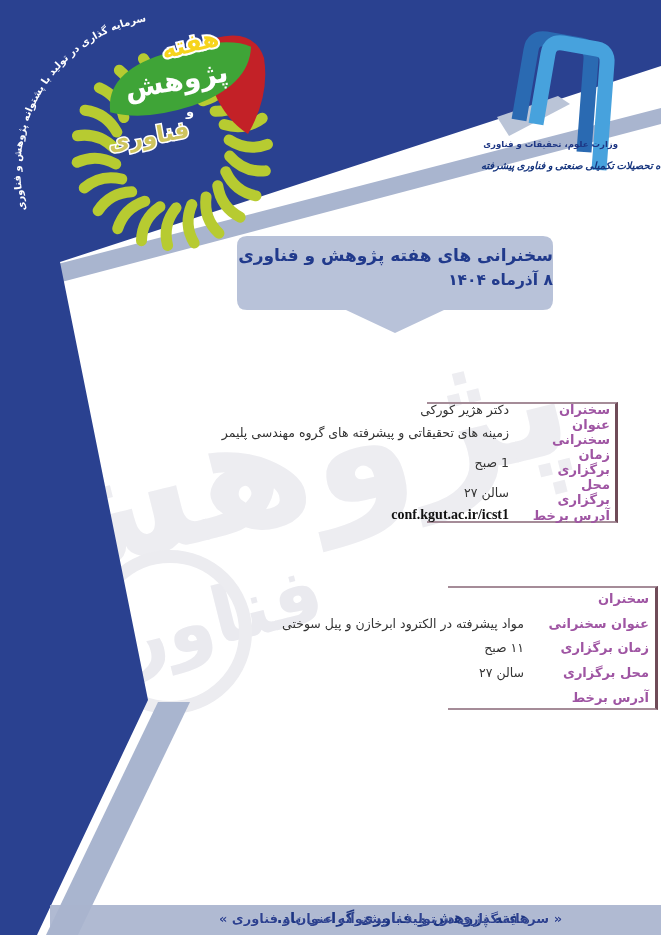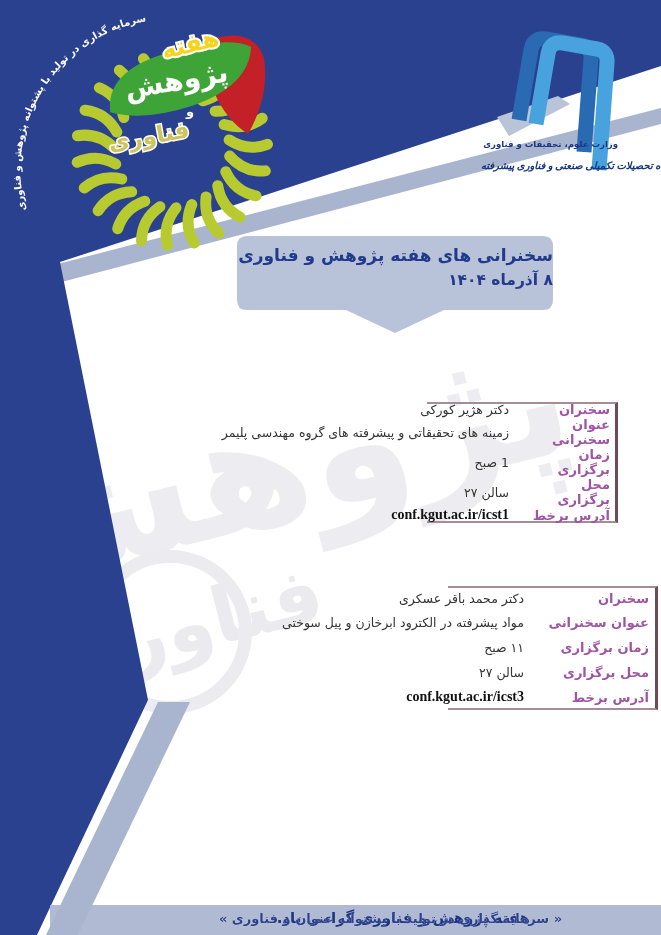--- a/index.html
+++ b/index.html
@@ -139,35 +139,33 @@
       <span class="val url">conf.kgut.ac.ir/icst1</span>
     </div>
   </div>
 </div>
 
 <div class="block block2">
   <div class="frame"></div>
   <div class="rows">
     <div class="row">
       <span class="lbl">سخنران</span>
-      <span class="val">دکتر محمد باقر عسکری</span>
     </div>
     <div class="row">
       <span class="lbl">عنوان سخنرانی</span>
       <span class="val">مواد پیشرفته در الکترود ابرخازن و پیل سوختی</span>
     </div>
     <div class="row">
       <span class="lbl">زمان برگزاری</span>
       <span class="val">۱۱ صبح</span>
     </div>
     <div class="row">
       <span class="lbl">محل برگزاری</span>
       <span class="val">سالن ۲۷</span>
     </div>
     <div class="row">
       <span class="lbl">آدرس برخط</span>
-      <span class="val url">conf.kgut.ac.ir/icst3</span>
     </div>
   </div>
 </div>
 
 <div class="greeting">هفته پژوهش و فناوری گرامی باد.</div>
 <div class="slogan">« سرمایه گذاری در تولید با پشتوانه عنوان و فناوری »</div>
 
 </body></html>

